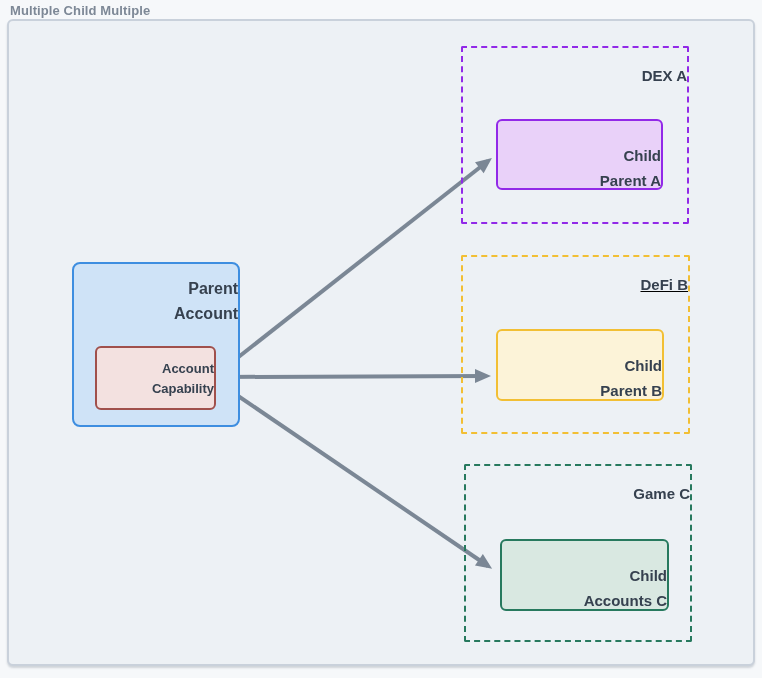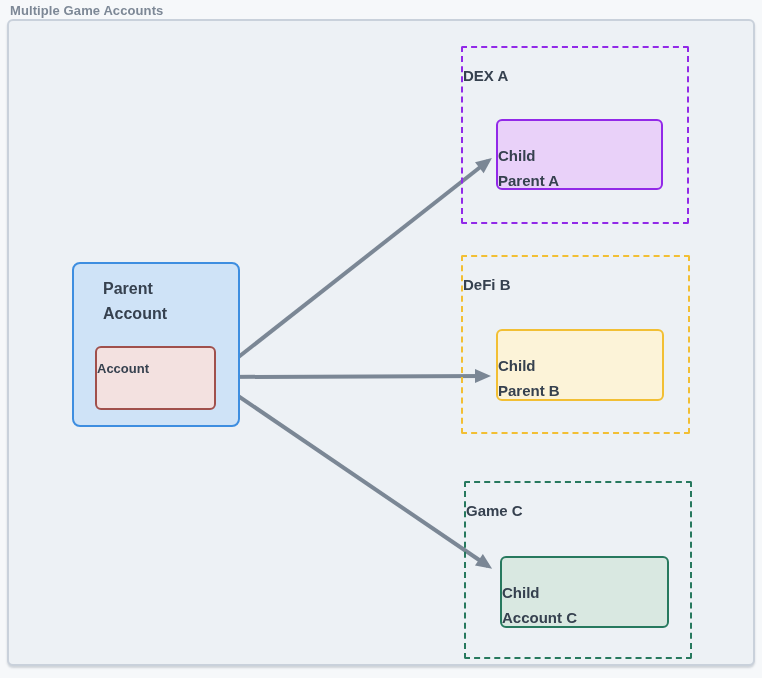--- a/index.html
+++ b/index.html
@@ -40,21 +40,21 @@
     position: absolute;
     left: 0; top: 0;
     width: 748px;
     height: 647px;
     pointer-events: none;
   }
 
   .node-text {
     color: #36414f;
     font-weight: 600;
-    text-align: left;
+    text-align: right;
   }
 
   
   .parent-box {
     position: absolute;
     left: 63px; top: 241px;
     width: 168px; height: 165px;
     background: #cfe3f7;
     border: 2px solid #3e8ee0;
     border-radius: 8px;
@@ -103,32 +103,32 @@
   }
   .child-label {
     padding-top: 22px;
     font-size: 15px;
     line-height: 25px;
   }
 
   .zone-dex   { left: 452px; top: 25px;  width: 228px; height: 178px; border-color: #9229e8; }
   .child-dex  { left: 33px;  top: 71px;  width: 167px; height: 71px;  background: #e9d1f9; border-color: #9229e8; }
 
-  .zone-defi  { left: 452px; top: 234px; width: 229px; height: 179px; border-color: #f2bf34; }
+  .zone-defi  { left: 452px; top: 234px; width: 229px; height: 179px; border-color: #f2bf34; text-decoration: underline; }
   .child-defi { left: 33px;  top: 72px;  width: 168px; height: 72px;  background: #fcf3d8; border-color: #f2bf34; }
 
-  .zone-game  { left: 455px; top: 460px; width: 228px; height: 178px; border-color: #27795e; }
+  .zone-game  { left: 455px; top: 443px; width: 228px; height: 178px; border-color: #27795e; }
   .child-game { left: 34px;  top: 73px;  width: 169px; height: 72px;  background: #d9e8e1; border-color: #27795e; }
 </style>
 </head>
 <body>
 
 <div class="page">
 
-  <div class="diagram-title">Multiple Game Accounts</div>
+  <div class="diagram-title">Multiple Child Multiple</div>
 
   <div class="canvas">
 
     <svg class="arrows" viewBox="0 0 748 647" xmlns="http://www.w3.org/2000/svg">
       <defs>
         <marker id="ah" markerUnits="userSpaceOnUse" markerWidth="18" markerHeight="16" refX="12" refY="8" orient="auto">
           <path d="M1,1 L17,8 L1,15 Z" fill="#7b8795"></path>
         </marker>
       </defs>
       <line x1="213" y1="349" x2="479" y2="140" stroke="#7b8795" stroke-width="4" marker-end="url(#ah)"></line>
@@ -137,20 +137,21 @@
     </svg>
 
     <div class="parent-box">
       <div class="node-text parent-label">
         <div>Parent</div>
         <div>Account</div>
       </div>
       <div class="capability-box">
         <div class="node-text capability-label">
           <div>Account</div>
+          <div>Capability</div>
         </div>
       </div>
     </div>
 
     <div class="zone zone-dex">
       <div class="node-text zone-label">DEX A</div>
       <div class="child-box child-dex">
         <div class="node-text child-label">
           <div>Child</div>
           <div>Parent A</div>
@@ -166,19 +167,19 @@
           <div>Parent B</div>
         </div>
       </div>
     </div>
 
     <div class="zone zone-game">
       <div class="node-text zone-label">Game C</div>
       <div class="child-box child-game">
         <div class="node-text child-label">
           <div>Child</div>
-          <div>Account C</div>
+          <div>Accounts C</div>
         </div>
       </div>
     </div>
 
   </div>
 </div>
 
 </body></html>

